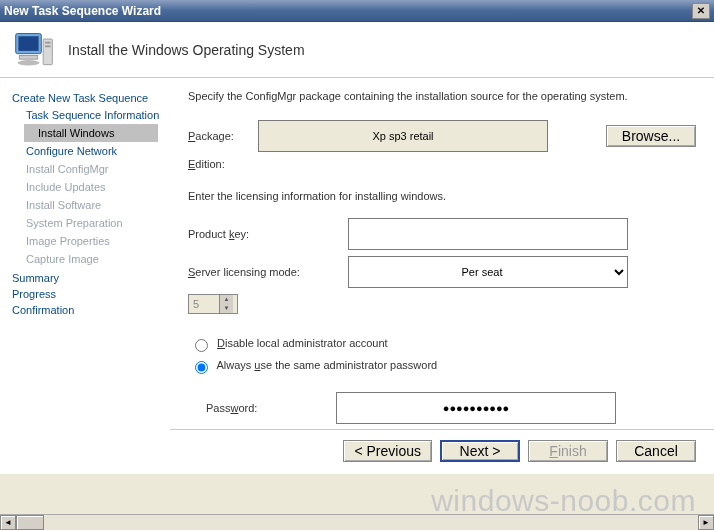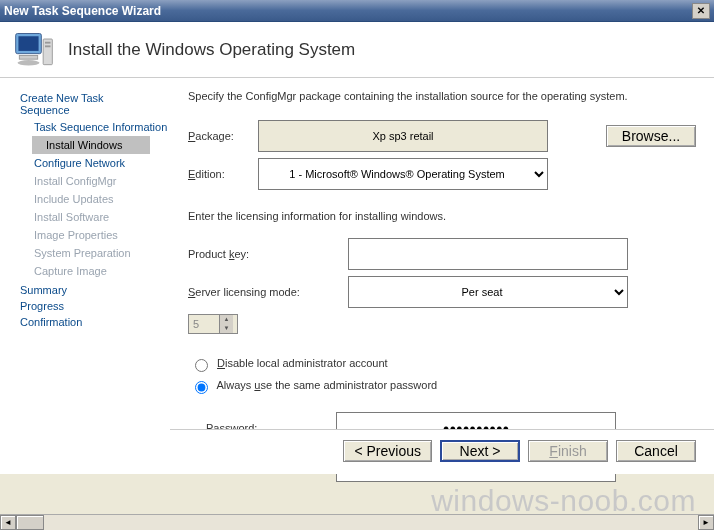--- a/index.html
+++ b/index.html
@@ -41,31 +41,31 @@
     display: flex;
     align-items: center;
     padding: 0 12px;
     border-bottom: 1px solid #ccc;
   }
   .header-band .pc-icon {
     width: 44px; height: 40px;
     margin-right: 12px;
   }
   .header-band .subtitle {
-    font-size: 17px;
+    font-size: 14px;
     color: #333;
   }
   .body-area {
     display: flex;
     height: 396px;
     background: #fff;
   }
   .sidebar {
     width: 170px;
-    padding: 10px 20px;
+    padding: 10px 12px;
     background: #fff;
     border-right: 0;
     font-size: 11px;
     color: #0a4a8a;
   }
   .sidebar .group-title {
     color: #0a4a8a;
     margin: 4px 0 2px 0;
   }
   .sidebar .step {
@@ -200,43 +200,40 @@
 <div class="body-area">
 
   <div class="sidebar">
     <div class="group-title">Create New Task Sequence</div>
     <div class="step">Task Sequence Information</div>
     <div class="step selected">Install Windows</div>
     <div class="step">Configure Network</div>
     <div class="step disabled">Install ConfigMgr</div>
     <div class="step disabled">Include Updates</div>
     <div class="step disabled">Install Software</div>
+    <div class="step disabled">System Preparation</div>
     <div class="step disabled">Image Properties</div>
-    <div class="step disabled">System Preparation</div>
     <div class="step disabled">Capture Image</div>
     <div class="group-title">Summary</div>
     <div class="group-title">Progress</div>
     <div class="group-title">Confirmation</div>
   </div>
 
   <div class="content">
     <div class="instr">Specify the ConfigMgr package containing the installation source for the operating system.</div>
 
     <div class="row">
       <span class="lbl short"><span class="u">P</span>ackage:</span>
       <input class="text readonly" style="width: 290px;" readonly="" value="Xp sp3 retail">
       <span style="flex:1"></span>
       <button class="btn" style="min-width:90px">Browse...</button>
     </div>
 
     <div class="row">
       <span class="lbl short"><span class="u">E</span>dition:</span>
-      <select class="combo" style="width:290px">
-        <option>1 - Microsoft® Windows® Operating System</option>
-      </select>
     </div>
 
     <div class="sep"></div>
     <div>Enter the licensing information for installing windows.</div>
     <div style="height:10px"></div>
 
     <div class="row">
       <span class="lbl">Product <span class="u">k</span>ey:</span>
       <input class="text" style="width: 280px;" value="">
     </div>

